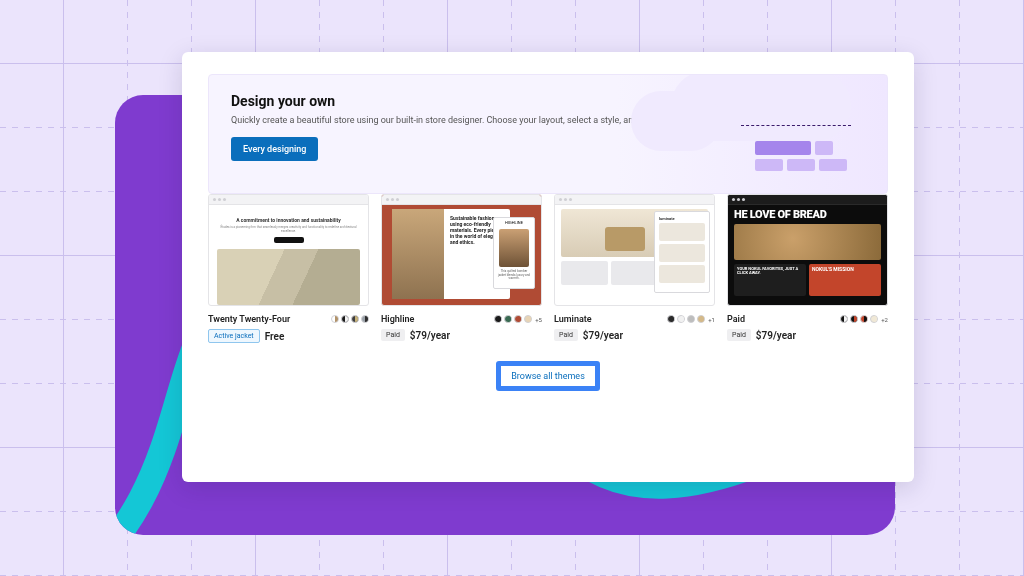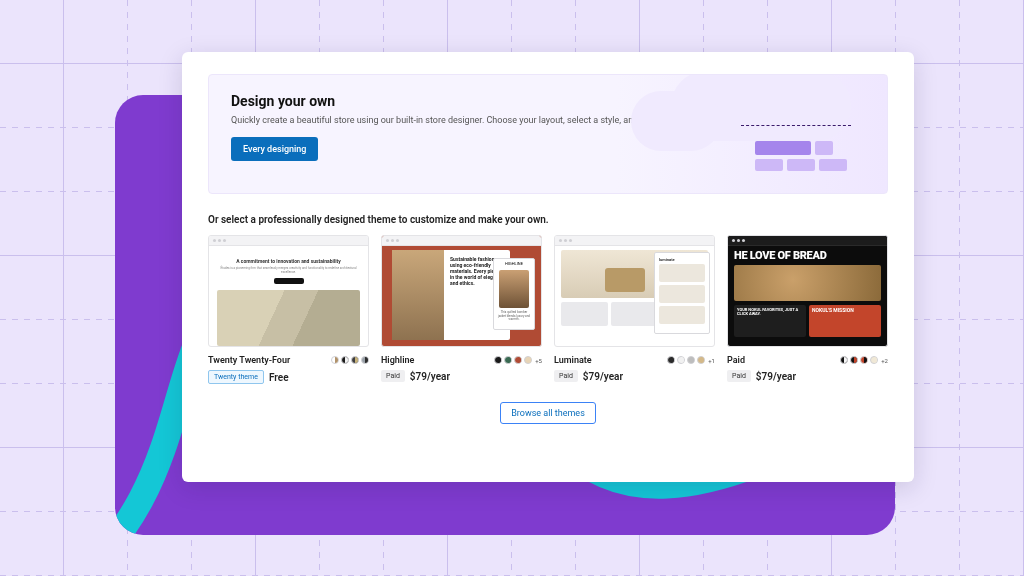--- a/index.html
+++ b/index.html
@@ -110,21 +110,21 @@
   .sw { background:var(--a,#fff);}
   .more{ font-size:6px; color:#555; margin-left:1px;}
   .tags { margin-top:5px; display:flex; align-items:center; gap:5px;}
   .badge { font-size:7px; padding:2px 5px; border-radius:2px; }
   .badge-active{ color:#0a6ebc; border:1px solid #8fc6ee; background:#eef7fe;}
   .badge-paid{ color:#333; background:#efeff1;}
   .price{ font-size:10px; font-weight:600; color:#222;}
 
   .browse{
     margin:18px auto 0; display:block; width:fit-content;
-    font-size:9px; color:#0a6ebc; border:1px solid #3b82f6; border-radius:3px; padding:5px 10px; background:#fff; cursor:pointer;
+    font-size:9px; color:#0a6ebc; border:5px solid #3b82f6; border-radius:3px; padding:5px 10px; background:#fff; cursor:pointer;
   }
 </style>
 </head>
 <body>
 
 <div class="grid"></div>
 
 <div class="blob">
   <svg viewBox="0 0 1100 620">
     <path d="M60 560 C 250 430, 120 200, 360 250 C 560 290, 520 520, 760 430 C 900 380, 1040 470, 1100 500" fill="none" stroke="#14c7d6" stroke-width="26" stroke-linecap="round"></path>
@@ -144,21 +144,20 @@
       <div class="blocks">
           <span></span>
           <span></span>
           <span></span>
           <span></span>
           <span></span>
         </div>
     </div>
   </div>
 
-  <div class="pick-label">Or select a professionally designed theme to customize and make your own.</div>
 
   <div class="themes">
 
     <div class="theme">
       <div class="thumb t1">
         <div class="chrome">
             <i></i>
             <i></i>
             <i></i>
           </div>
@@ -172,21 +171,21 @@
       <div class="meta">
         <span class="name">Twenty Twenty-Four</span>
         <span class="swatches">
           <span class="sw" style="--a:#ffffff;--b:#b0926a"></span>
           <span class="sw" style="--a:#1a1a1a;--b:#f2f2f2"></span>
           <span class="sw" style="--a:#3e3e3e;--b:#c7b37b"></span>
           <span class="sw" style="--a:#9aa1a8;--b:#2d2d2d"></span>
         </span>
       </div>
       <div class="tags">
-        <span class="badge badge-active">Twenty theme</span>
+        <span class="badge badge-active">Active jacket</span>
         <span class="price">Free</span>
       </div>
     </div>
 
     <div class="theme">
       <div class="thumb t2">
         <div class="chrome">
             <i></i>
             <i></i>
             <i></i>

